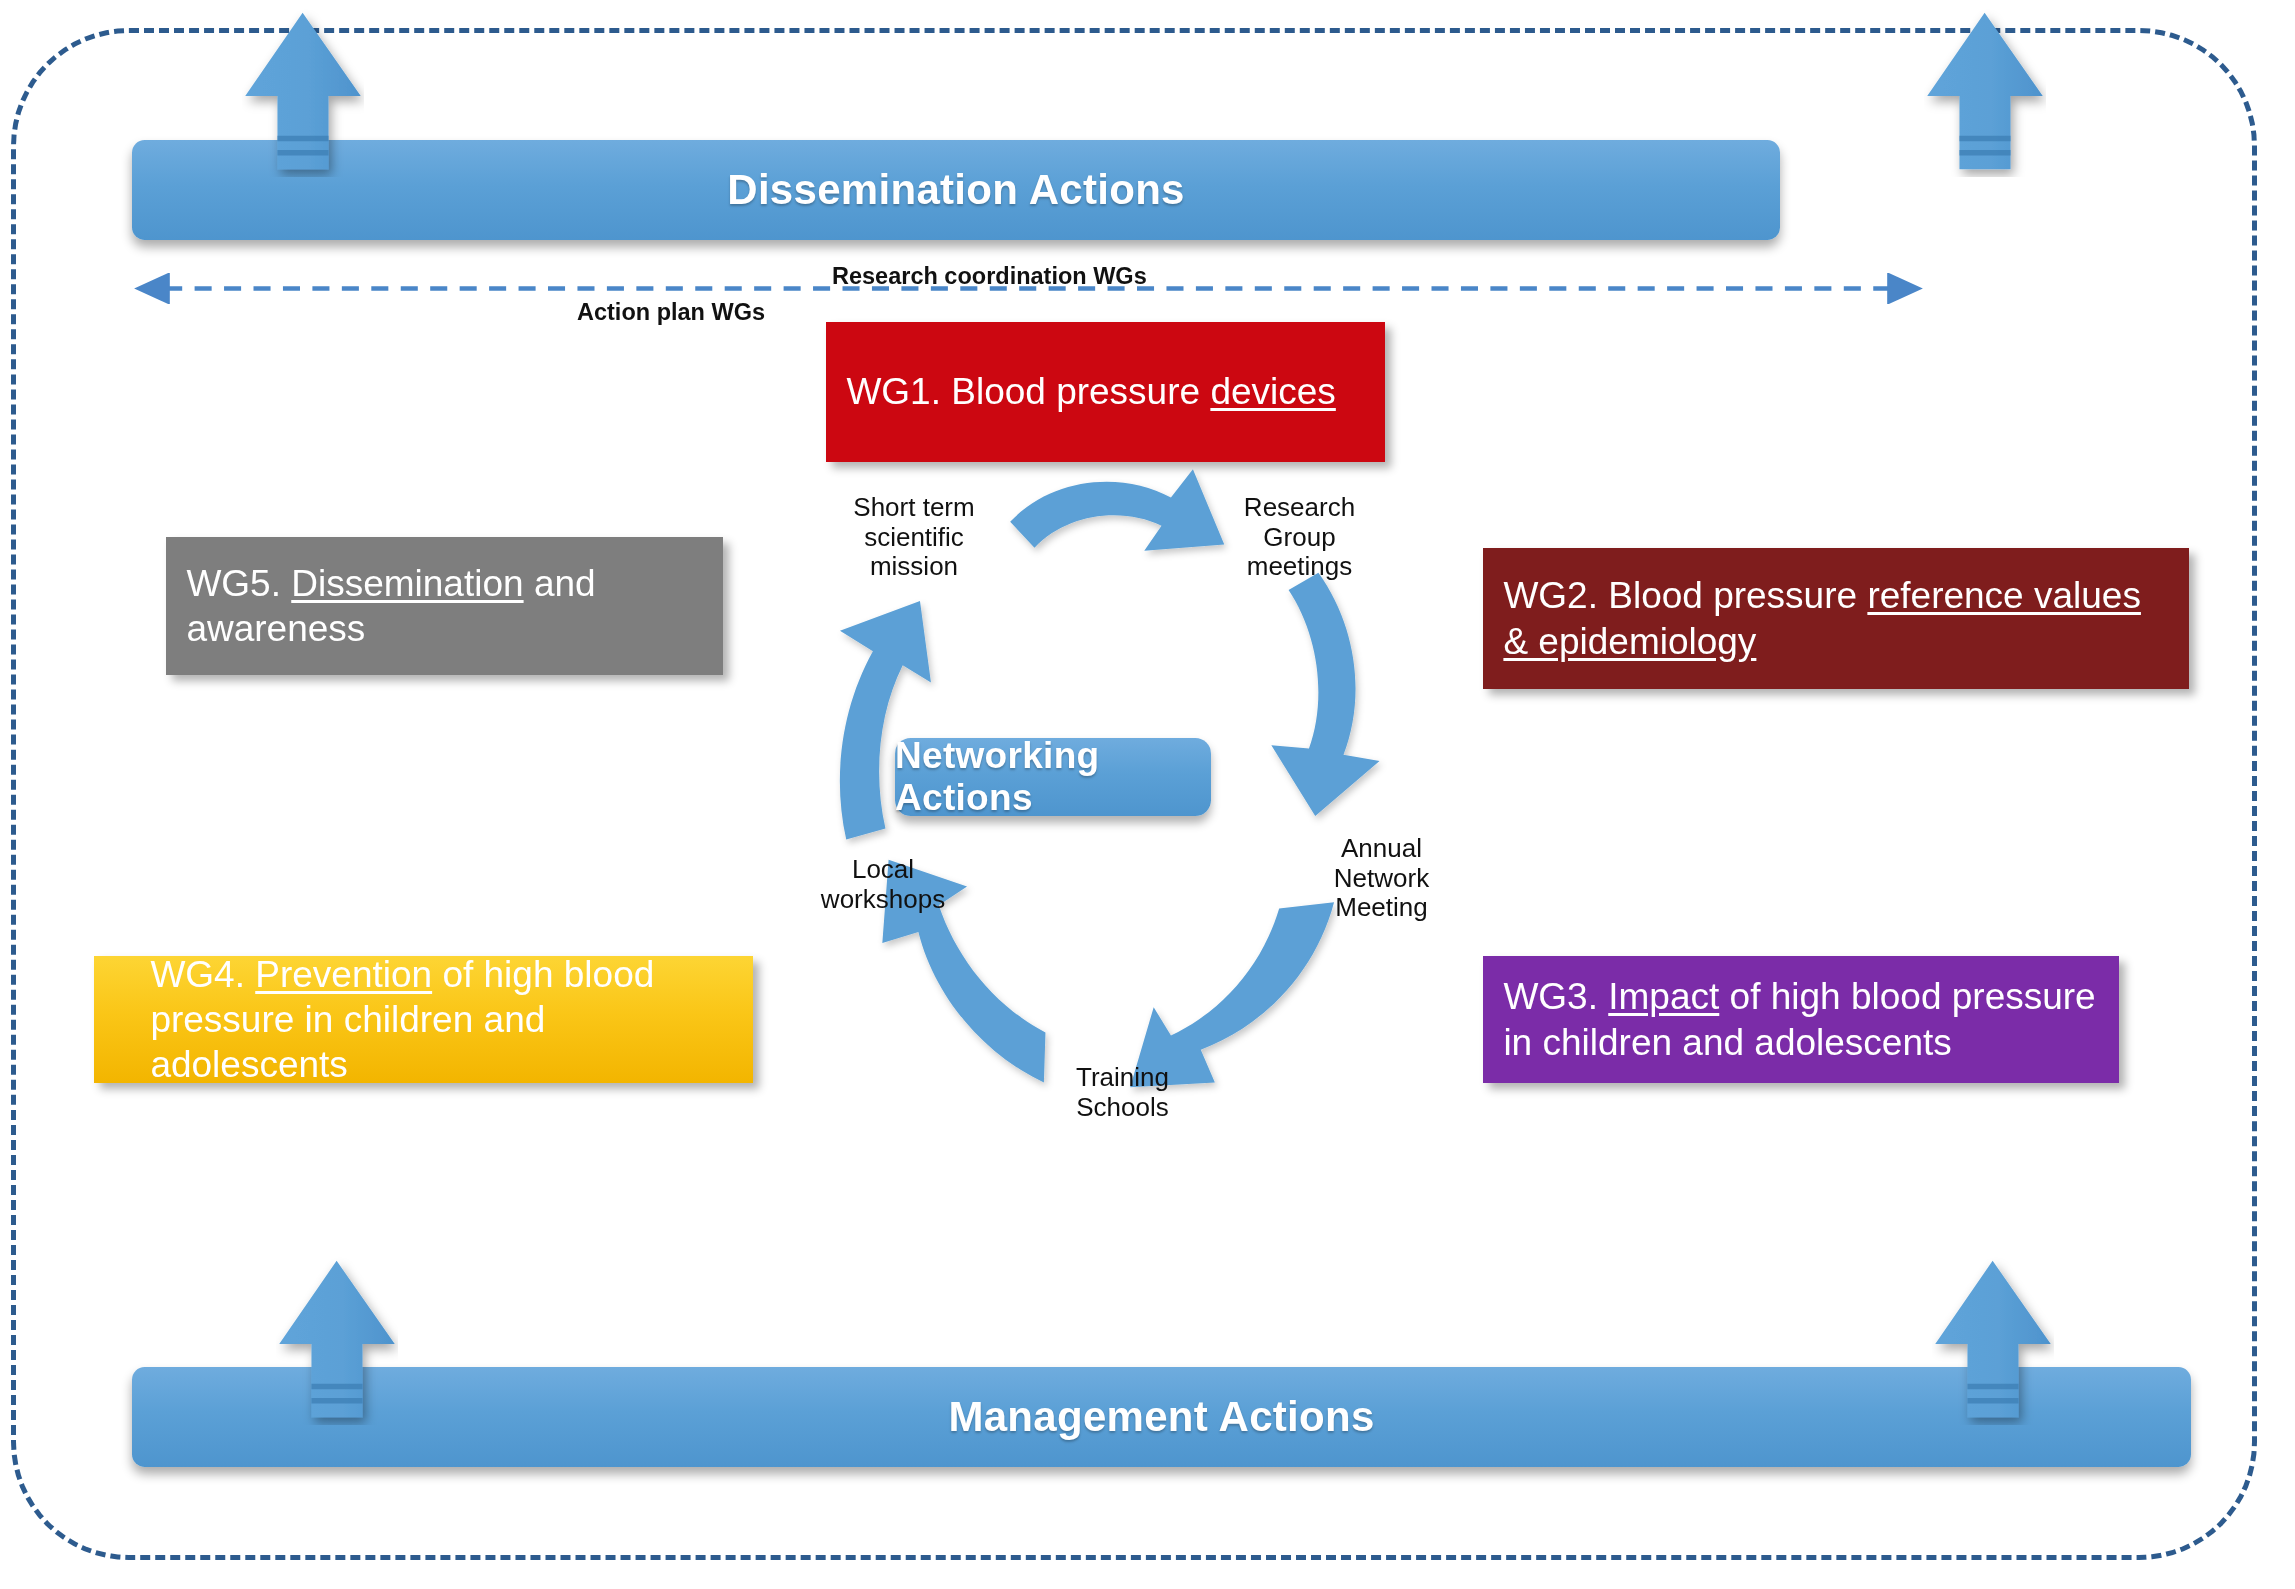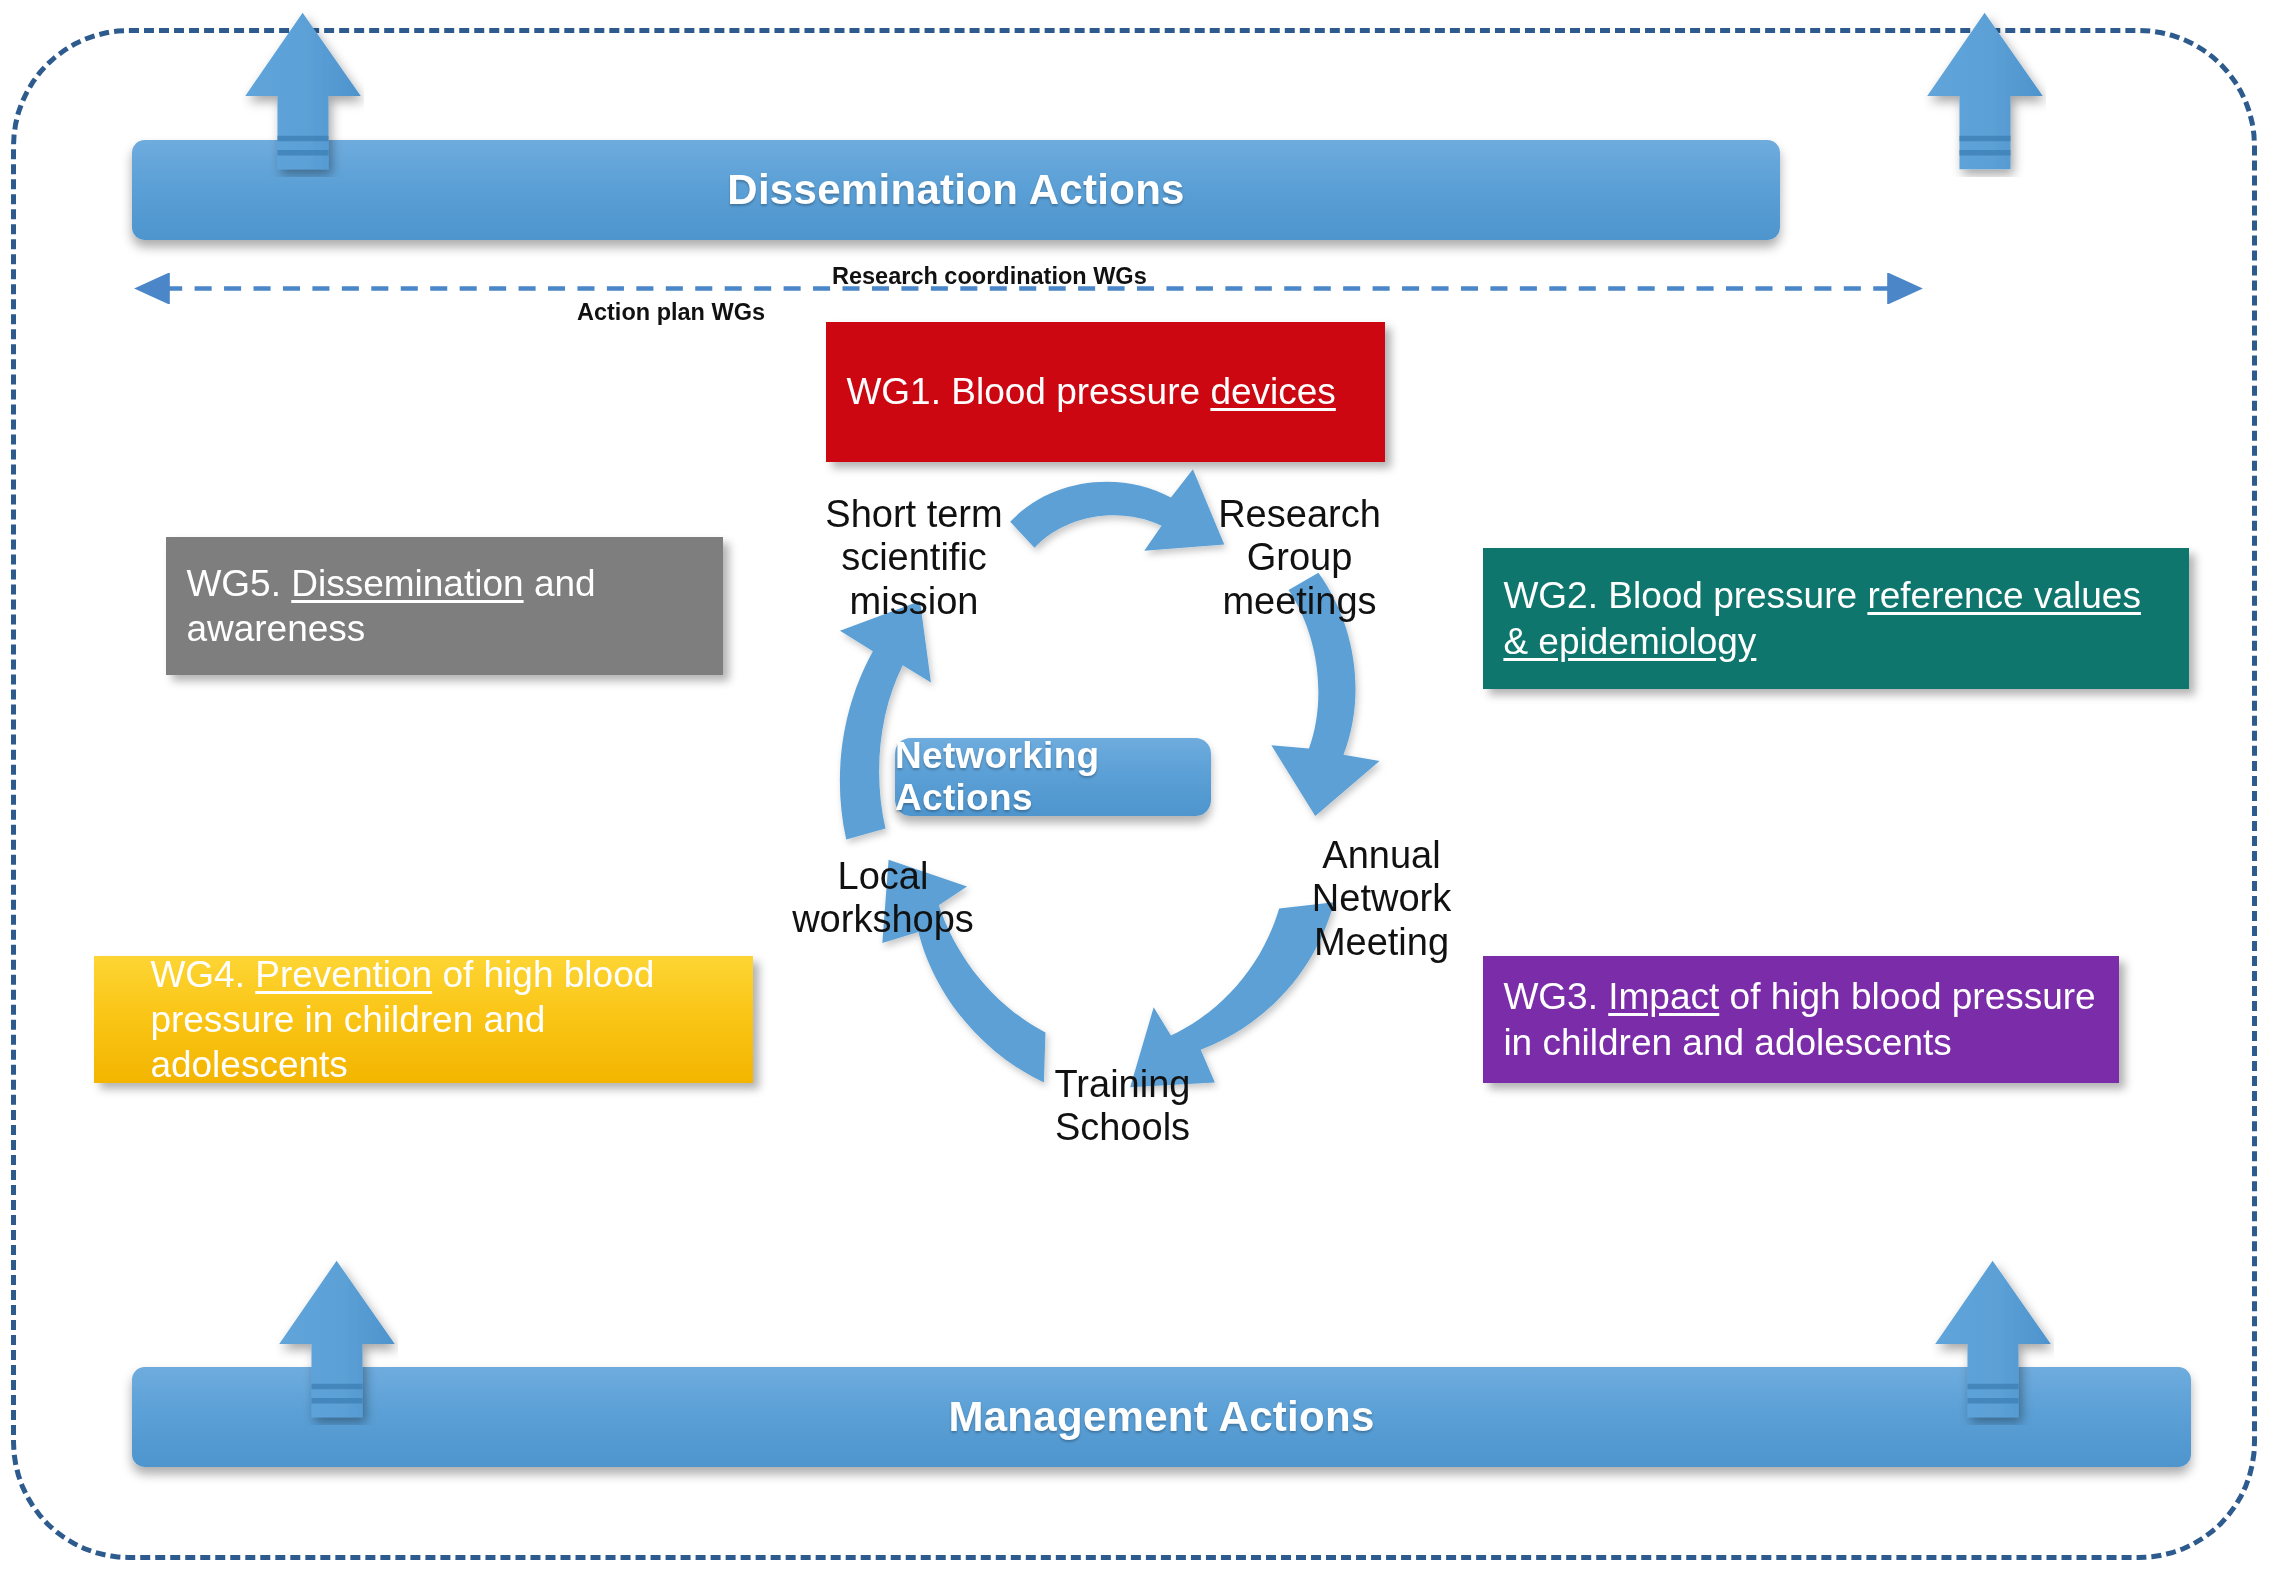--- a/index.html
+++ b/index.html
@@ -114,42 +114,42 @@
     font-weight: normal;
   }
   .wg-text u { text-decoration: underline; text-underline-offset: 3.9px; }
 
   #wg1 {
     left: 826px; top: 322px; width: 559px; height: 140px;
     background: #CC0711;
   }
   #wg2 {
     left: 1483px; top: 548px; width: 706px; height: 141px;
-    background: #0f766e;
+    background: #7f1d1d;
   }
   #wg3 {
     left: 1483px; top: 956px; width: 636px; height: 127px;
     background: #7B2CA8;
   }
   #wg4 {
     left: 94px; top: 956px; width: 659px; height: 127px;
     background: linear-gradient(to bottom, #FDD534 0%, #FAC617 45%, #F3B500 100%);
     padding-left: 36px;
   }
   #wg5 {
     left: 166px; top: 537px; width: 557px; height: 138px;
     background: #7E7E7E;
   }
 
   
   .cycle-label {
     position: absolute;
     text-align: center;
     color: #111111;
-    font-size: 38px;
+    font-size: 26px;
     line-height: 1.14;
     font-family: "Liberation Sans Narrow", "Liberation Sans", sans-serif;
     font-stretch: condensed;
     white-space: pre-line;
   }
   #cyc-stsm      { left: 808px; top: 493px; width: 212px; }
   #cyc-wgmeet    { left: 1209px; top: 493px; width: 181px; }
   #cyc-annual    { left: 1295px; top: 834px; width: 173px; }
   #cyc-training  { left: 1032px; top: 1063px; width: 181px; }
   #cyc-local     { left: 785px; top: 855px; width: 196px; }

